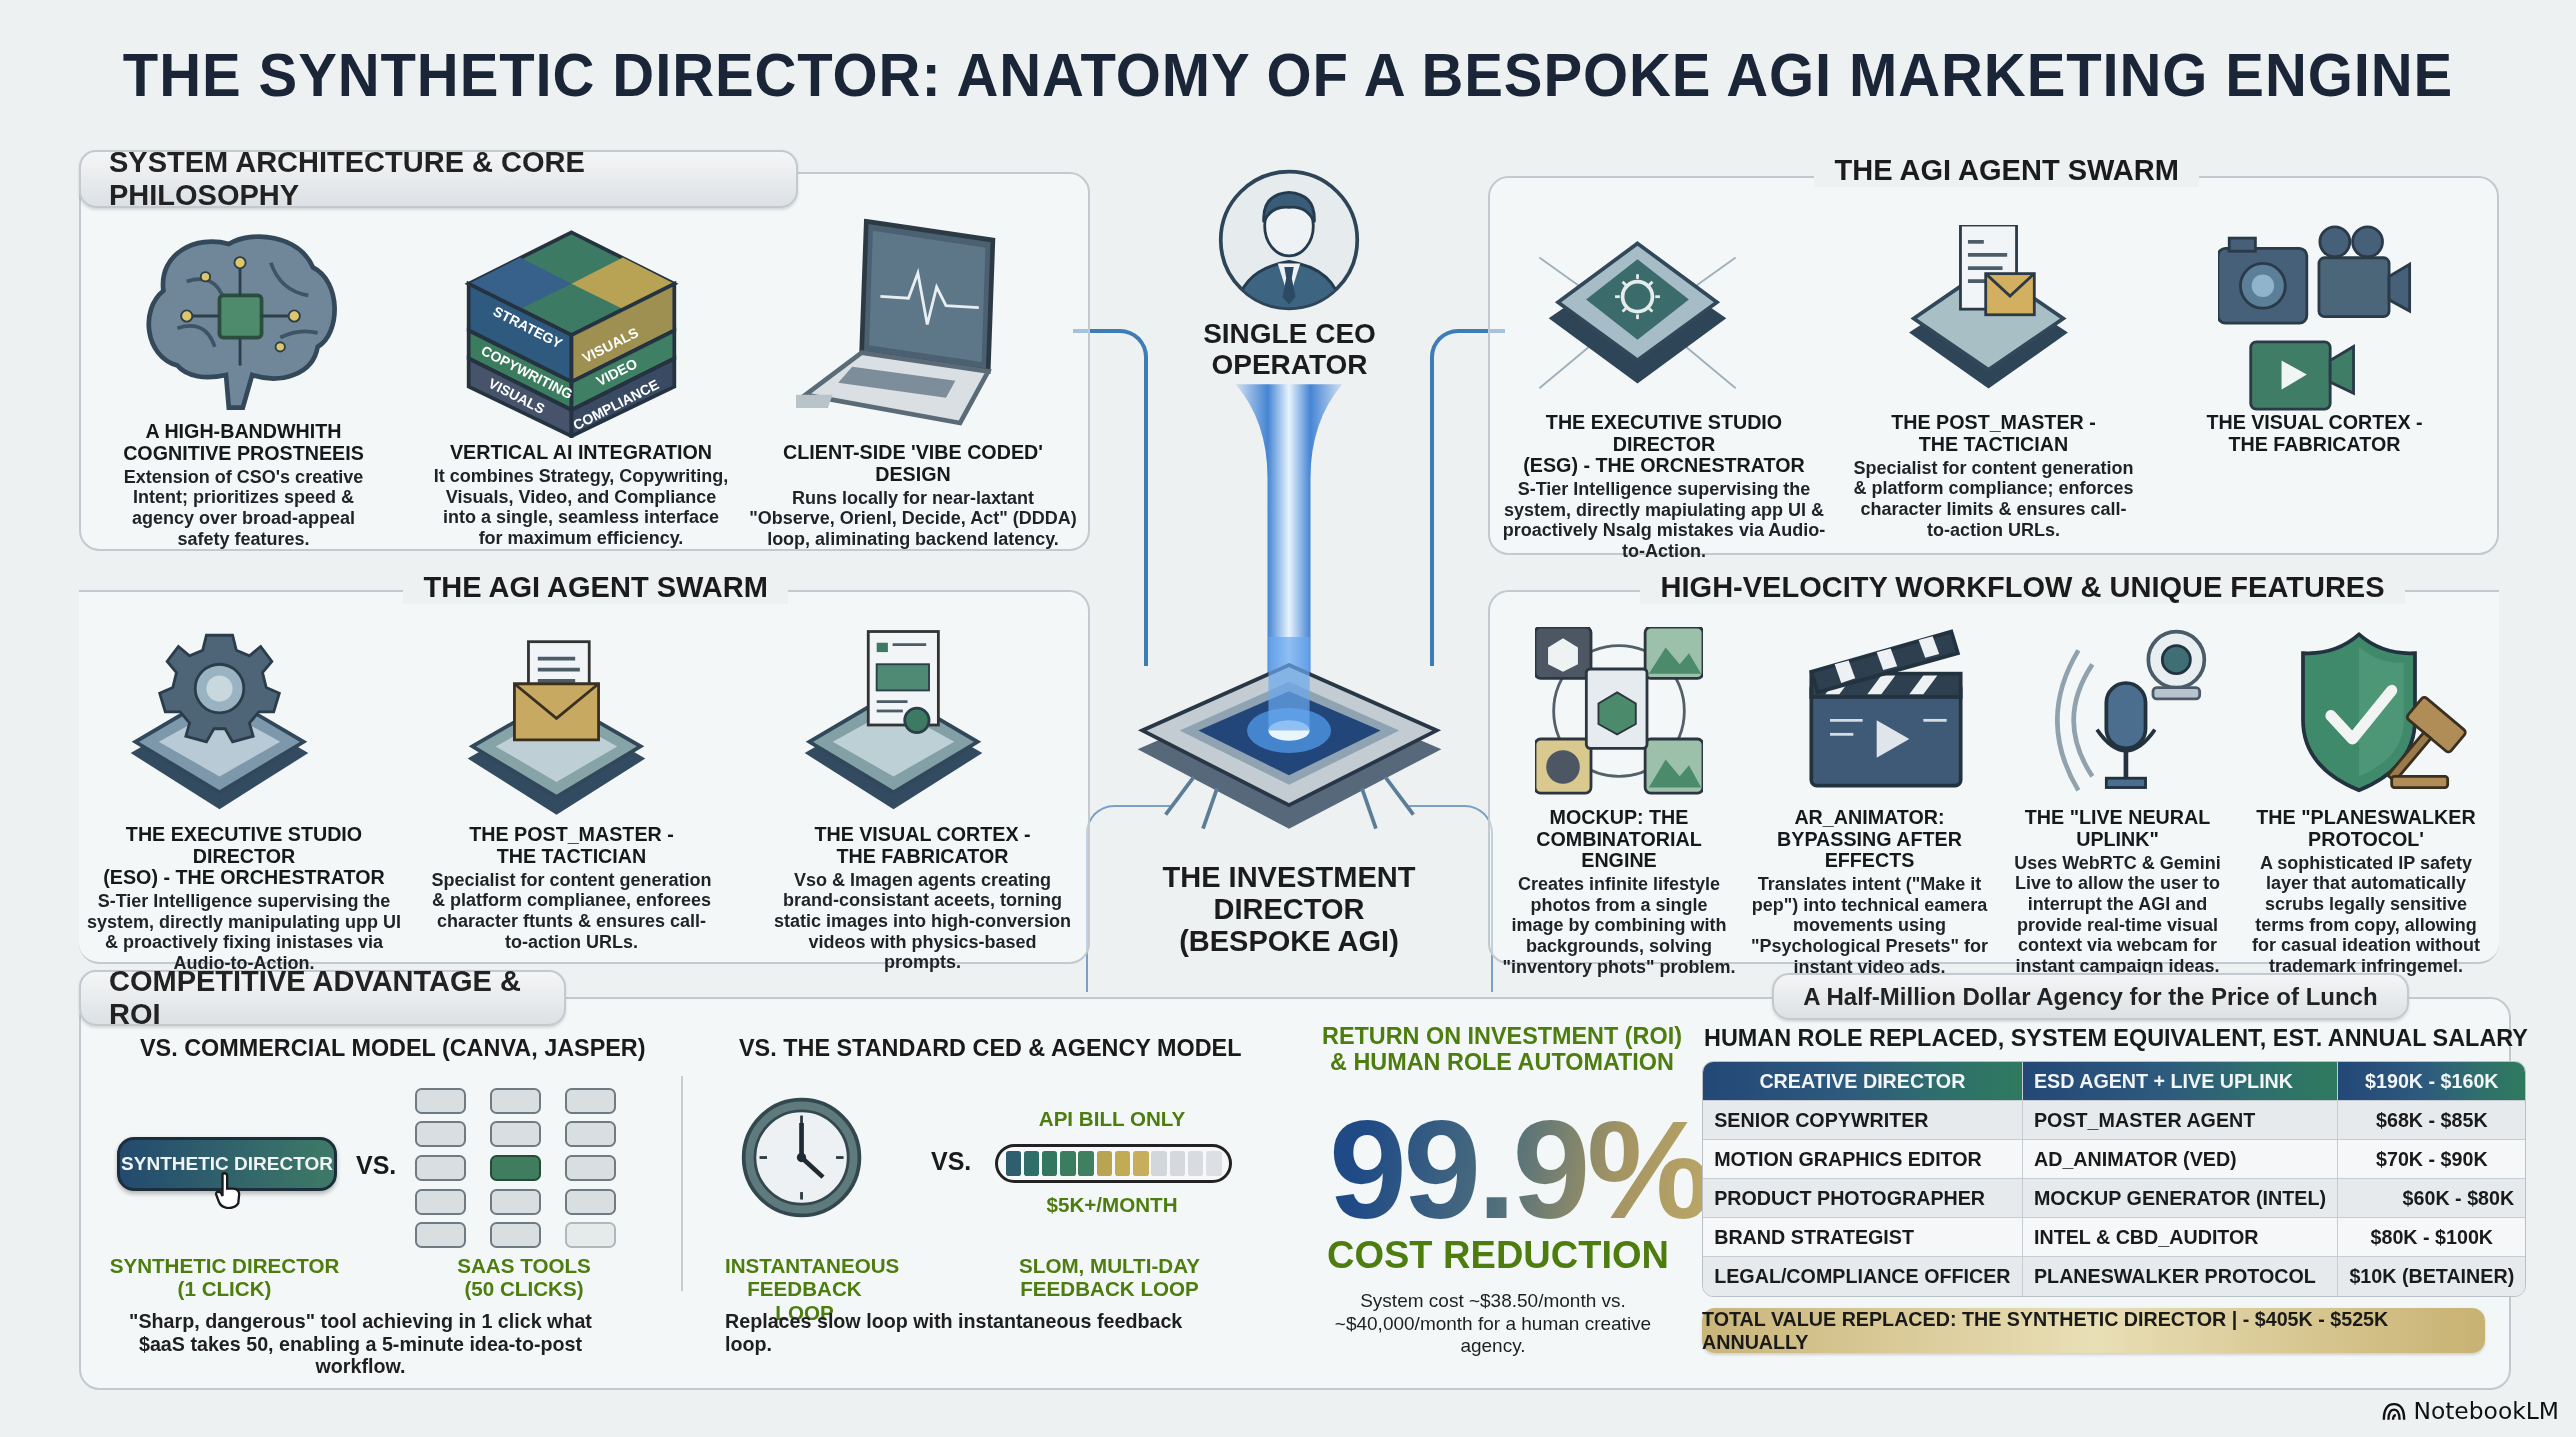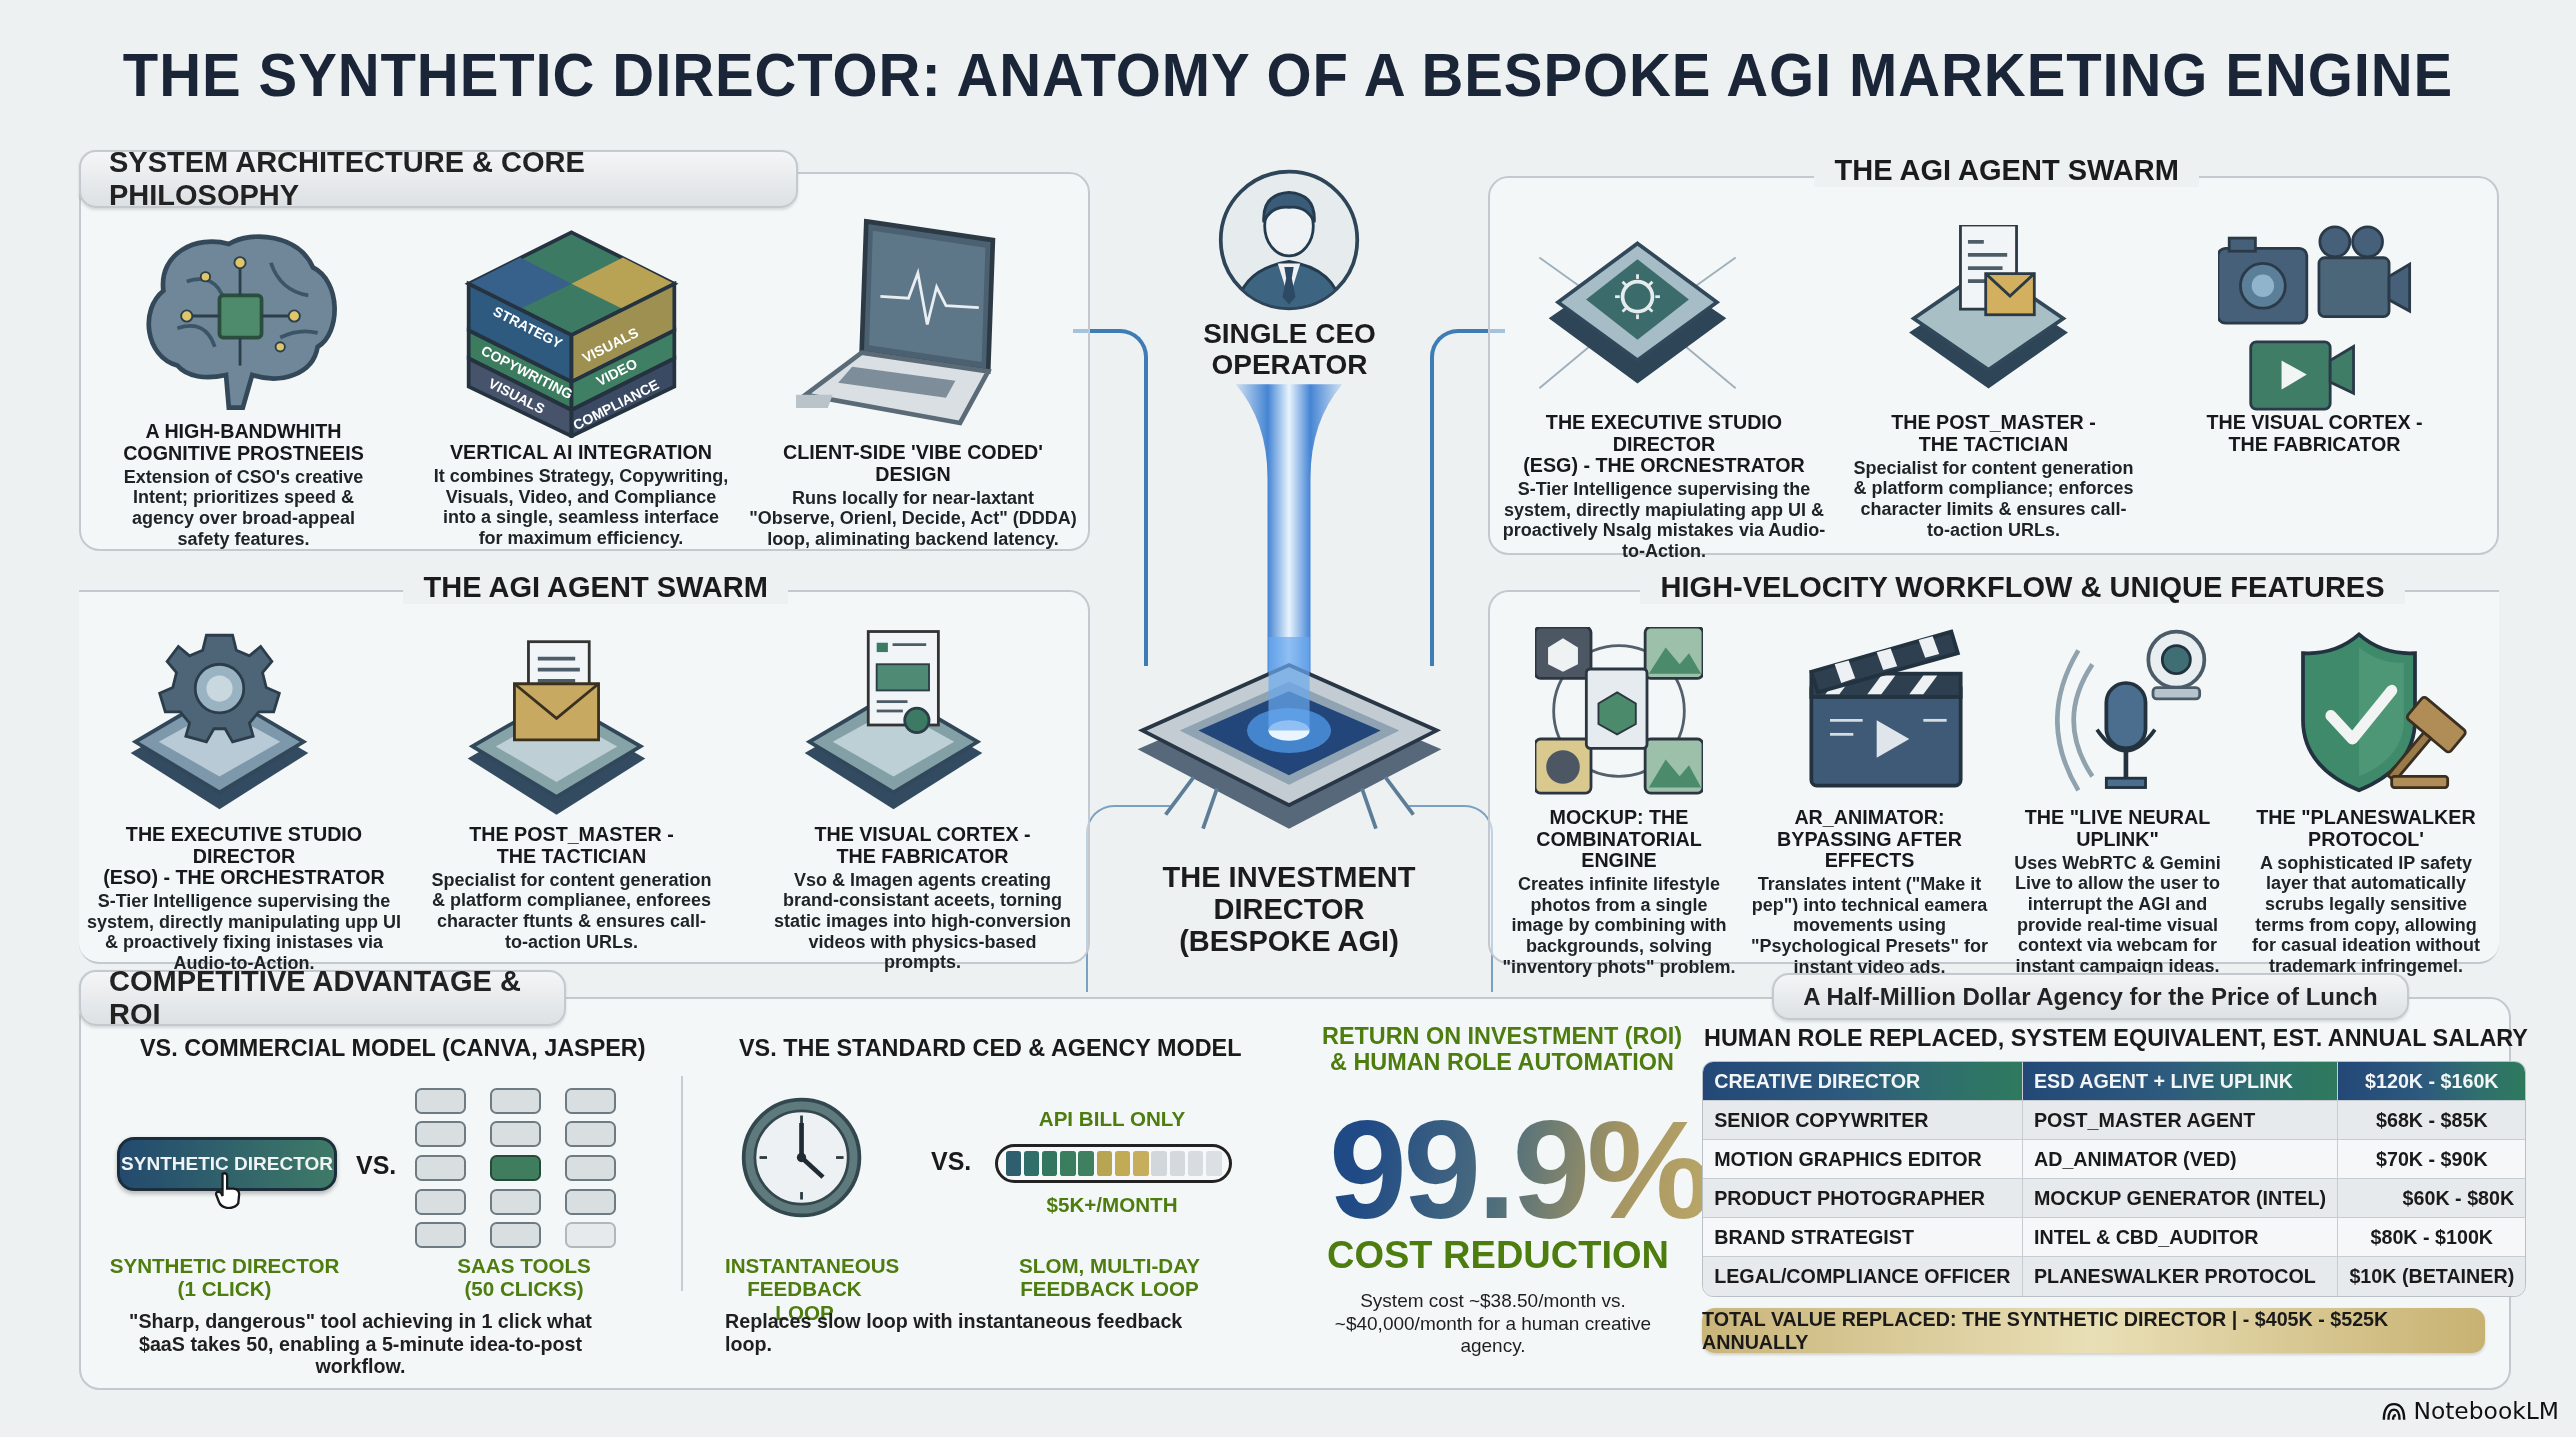--- a/index.html
+++ b/index.html
@@ -510,23 +510,23 @@
 <div class="lbl" style="left:1325px;top:1234px;width:346px;font-size:38px;line-height:43px">COST REDUCTION</div>
 <div class="desc" style="left:1334px;top:1290px;width:318px;font-weight:400;font-size:19px">System cost ~$38.50/month vs. ~$40,000/month for a human creative agency.</div>
 
 <div class="tab" style="left:1772px;top:973px;width:637px;height:47px;justify-content:center;font-size:24px;padding:0">
     <span>A Half-Million Dollar Agency for the Price of Lunch</span>
   </div>
 <div class="subhdr" style="left:1704px;top:1025px;font-size:23.4px">HUMAN ROLE REPLACED, SYSTEM EQUIVALENT, EST. ANNUAL SALARY</div>
 <table class="sal" style="left:1702px;top:1061px;width:783px">
 <tbody id="salrows">
       <tr class="head">
-        <td style="width: 238px;">CREATIVE DIRECTOR</td>
+        <td style="width: 238px; text-align: center;">CREATIVE DIRECTOR</td>
         <td style="width: 330px;">ESD AGENT + LIVE UPLINK</td>
-        <td class="sal" style="width: 214px;">$120K - $160K</td>
+        <td class="sal" style="width: 214px;">$190K - $160K</td>
       </tr>
       <tr>
         <td style="width: 238px;">SENIOR COPYWRITER</td>
         <td style="width: 330px;">POST_MASTER AGENT</td>
         <td class="sal" style="width: 214px;">$68K - $85K</td>
       </tr>
       <tr>
         <td style="width: 238px;">MOTION GRAPHICS EDITOR</td>
         <td style="width: 330px;">AD_ANIMATOR (VED)</td>
         <td class="sal" style="width: 214px;">$70K - $90K</td>

